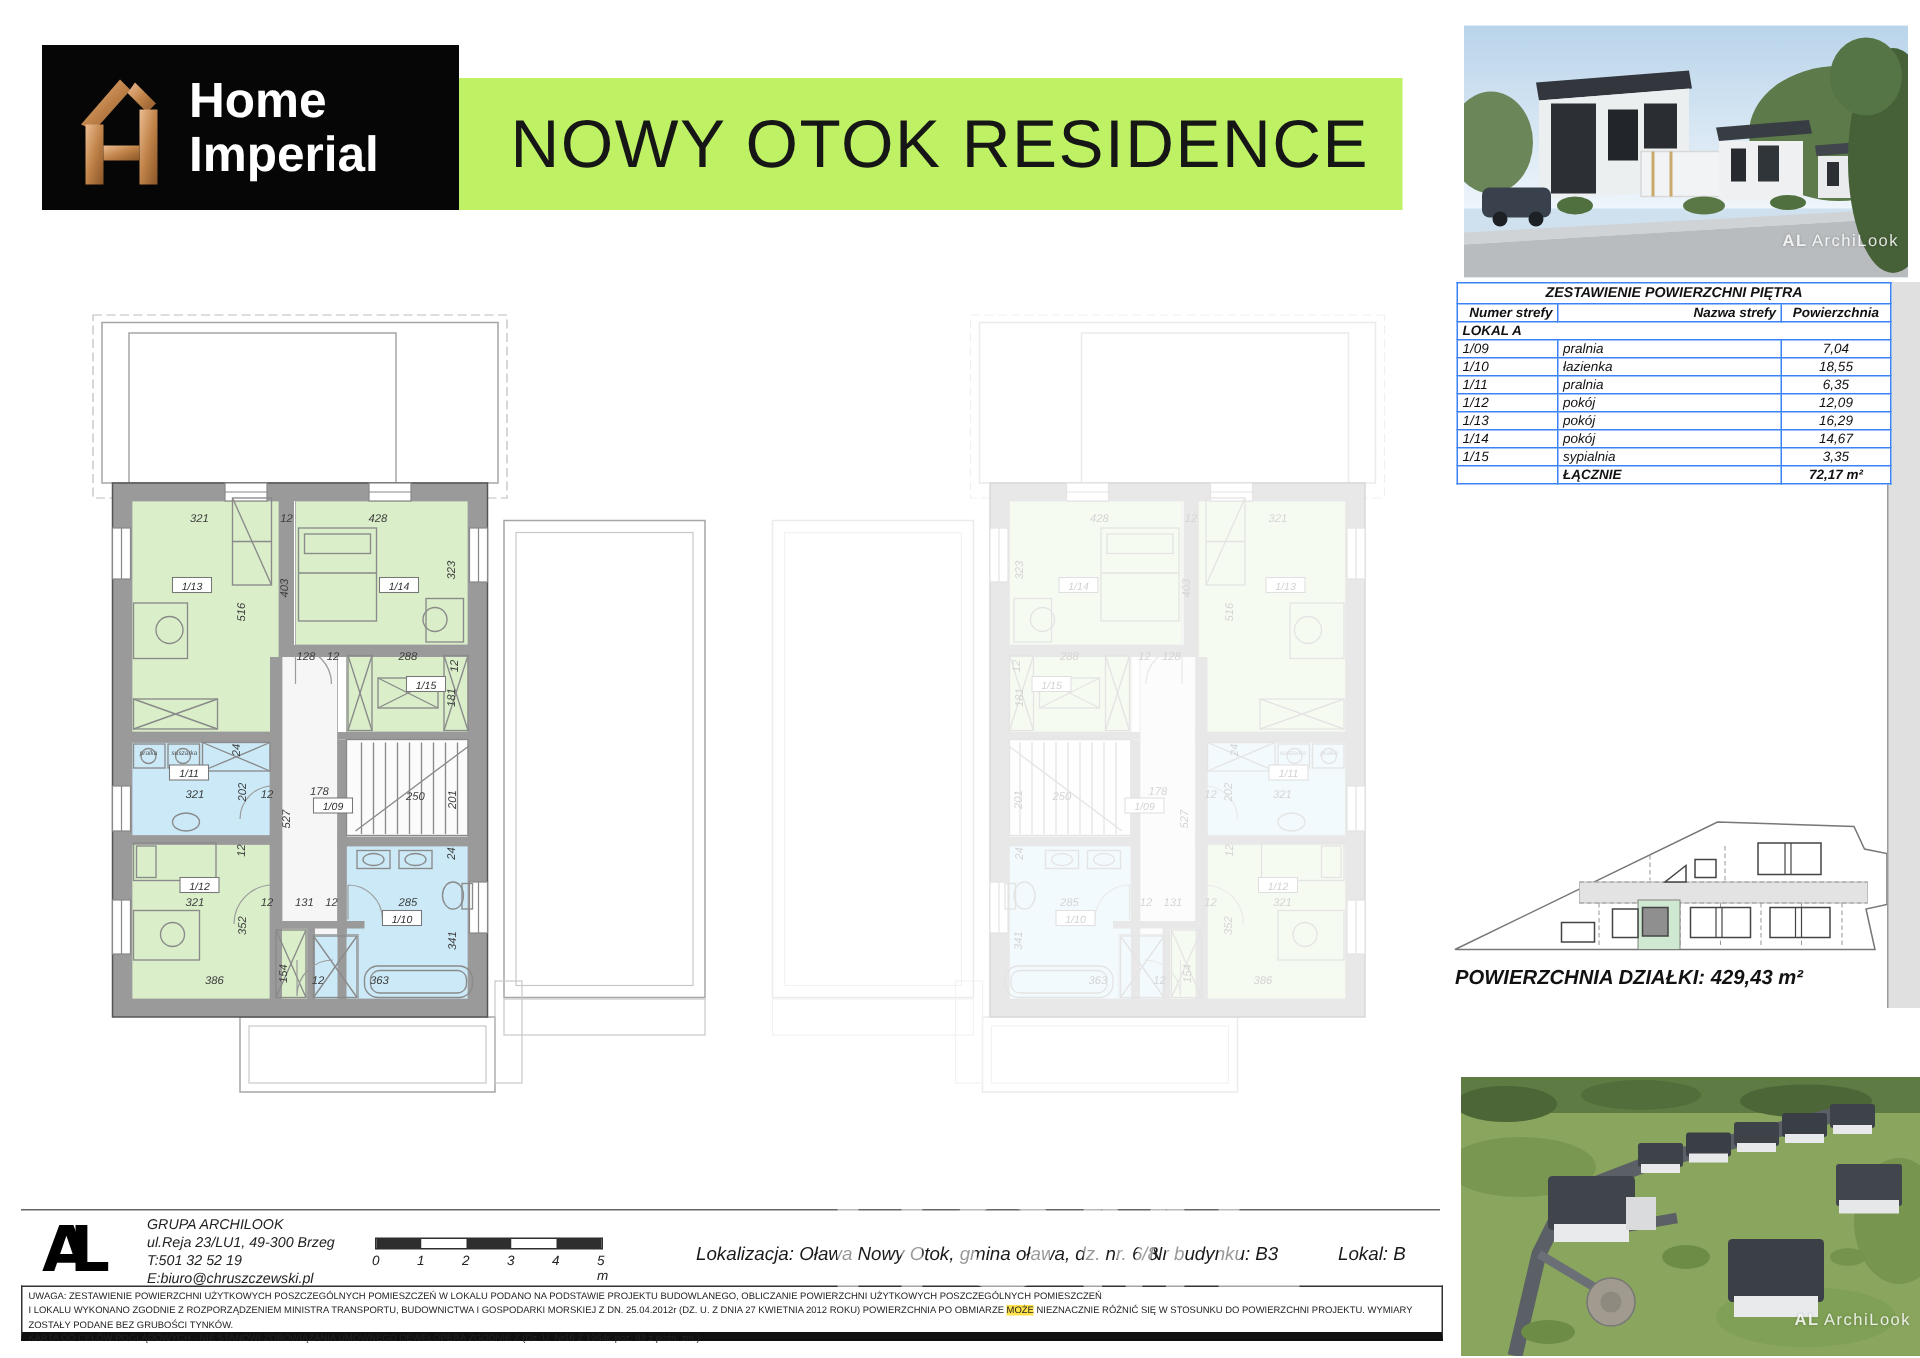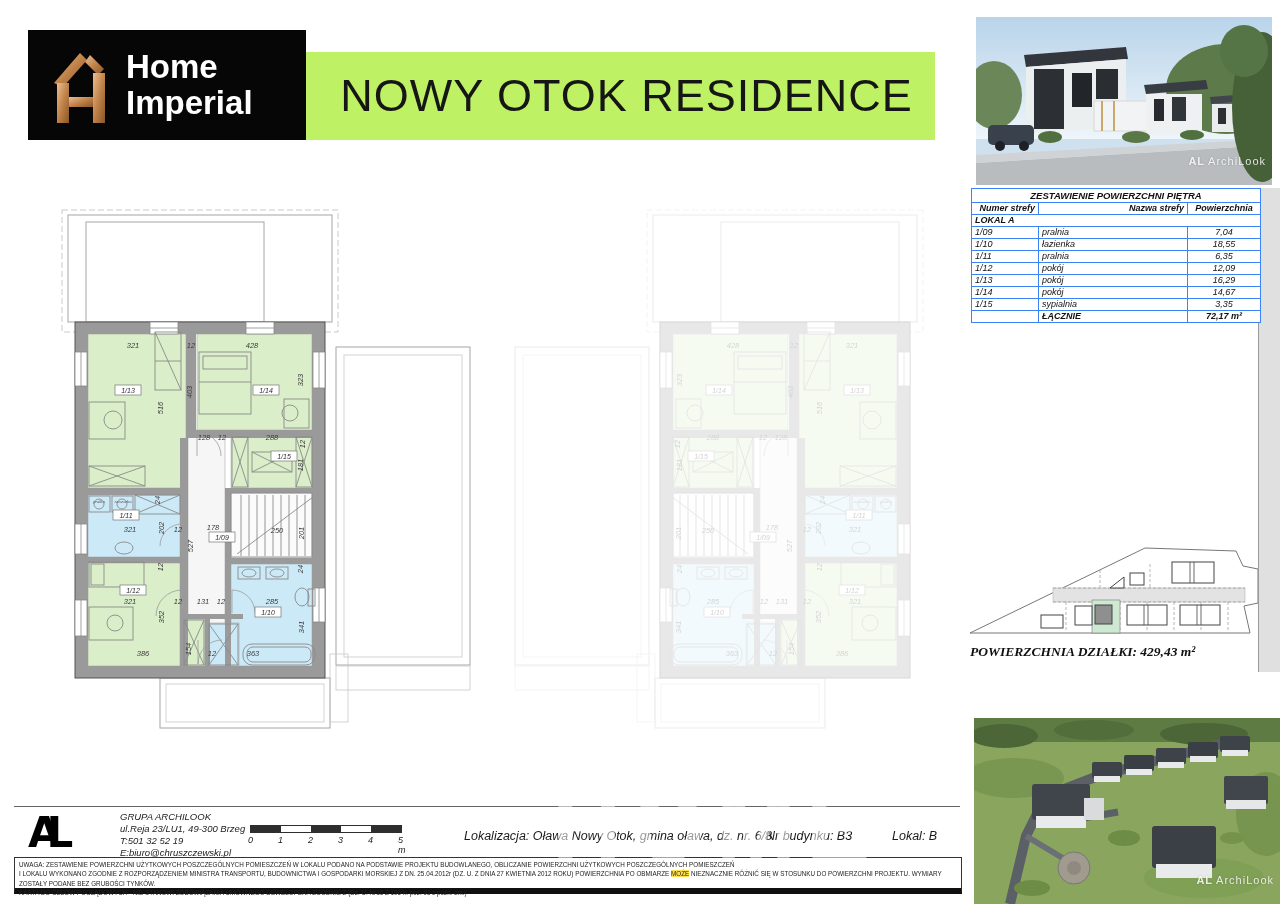--- a/index.html
+++ b/index.html
@@ -26,26 +26,26 @@
   .area-table{position:absolute;left:971px;top:188px;width:290px;z-index:2;border-collapse:collapse;
               font-size:9px;font-style:italic;background:#fff;}
   .area-table td{border:1px solid #3b82f6;padding:0 3px;height:11px;line-height:11px;}
   .area-table .t-title{font-weight:bold;text-align:center;font-size:9.5px;height:13px;}
   .area-table .t-head{font-weight:bold;text-align:right;}
   .area-table .t-group{font-weight:bold;}
   .area-table .num{width:60px;}
   .area-table .val{width:66px;text-align:center;}
   .area-table .t-total{font-weight:bold;}
   
-  .site-label{position:absolute;left:970px;top:644px;z-index:2;font-weight:bold;font-style:italic;font-size:13.5px;font-family:Liberation Serif, serif;}
+  .site-label{position:absolute;left:970px;top:644px;z-index:2;font-weight:bold;font-style:italic;font-size:13.5px;}
   
   .footer{position:absolute;left:14px;top:806px;width:946px;height:50px;border-top:1px solid #666;z-index:4;}
   .f-logo{position:absolute;left:14px;top:2px;width:56px;height:44px;}
   .f-logo svg text{font-family:"DejaVu Sans",sans-serif;font-weight:bold;}
-  .f-company{position:absolute;left:84px;top:4px;font-size:9.5px;font-style:italic;line-height:1.25;color:#222;margin-left:22px;}
+  .f-company{position:absolute;left:84px;top:4px;font-size:9.5px;font-style:italic;line-height:1.25;color:#222;}
   .scalebar{position:absolute;left:236px;top:18px;width:160px;height:22px;}
   .scalebar .bar{position:absolute;left:0;top:0;width:150px;height:6px;border:1px solid #2e2e2e;display:flex;}
   .scalebar .seg{width:30px;height:6px;}
   .scalebar .seg.d{background:#2e2e2e;} .scalebar .seg.w{background:#fff;}
   .scalebar .lbl{position:absolute;top:10px;font-size:9px;font-style:italic;color:#222;}
   .f-text{position:absolute;top:22px;font-size:12.5px;font-style:italic;color:#1a1a1a;white-space:nowrap;}
   .f-loc{left:450px;} .f-bld{left:752px;font-style:italic;} .f-lokal{left:878px;text-align:right;}
   
   .disclaimer{position:absolute;left:14px;top:857px;width:938px;height:26px;z-index:4;background:#fff;
               border:1px solid #333;border-bottom:6px solid #101010;padding:2px 4px;

